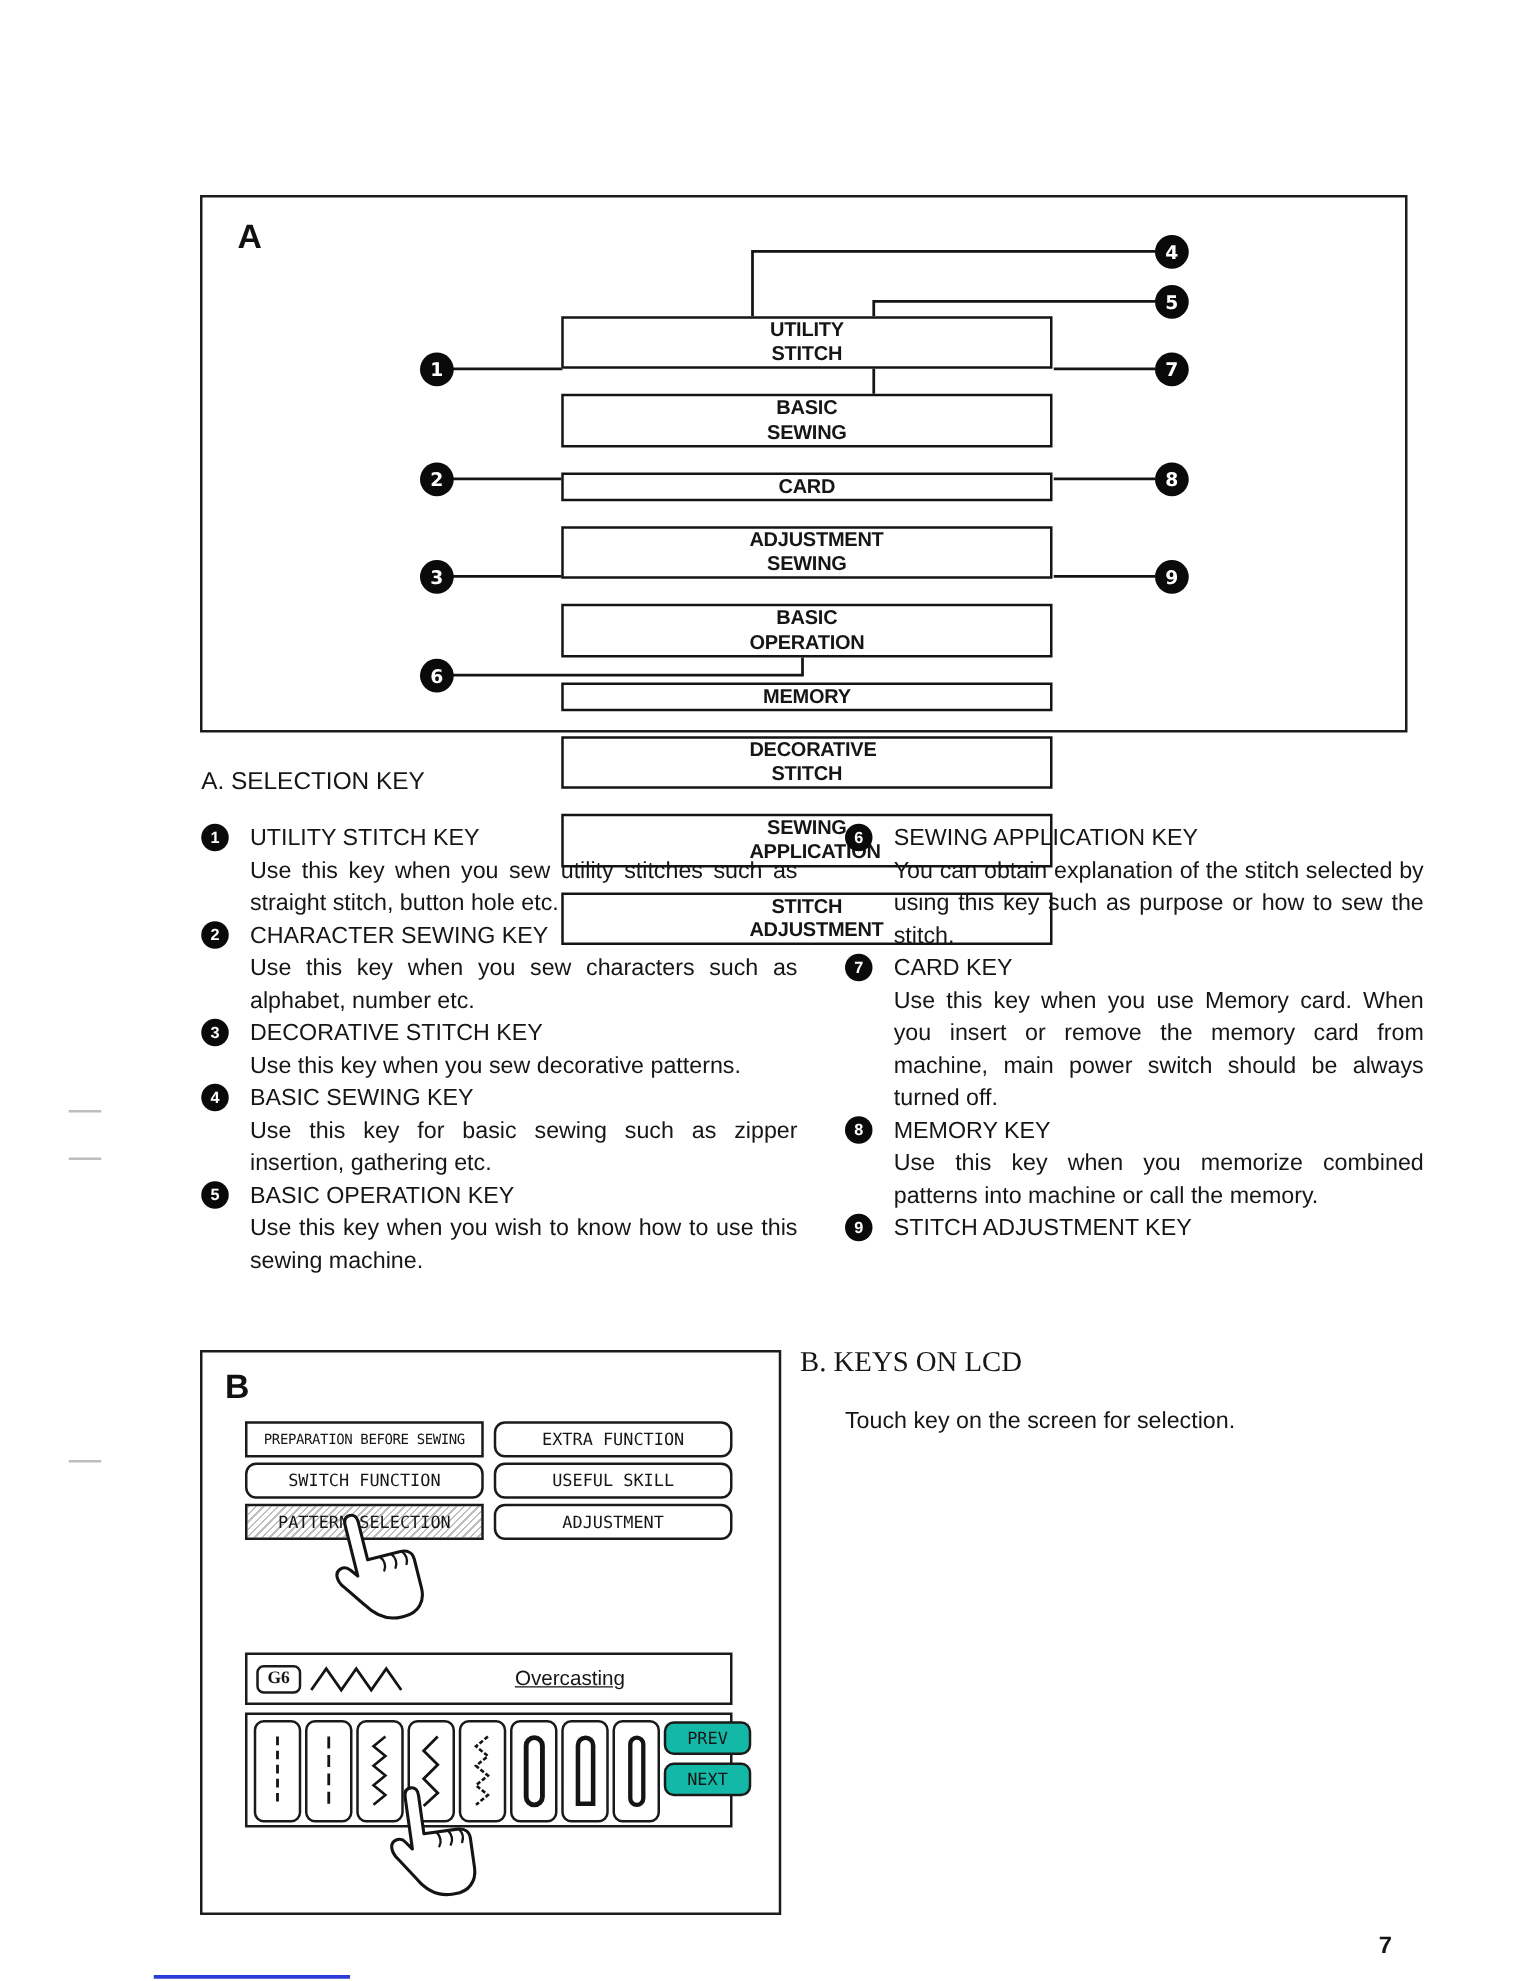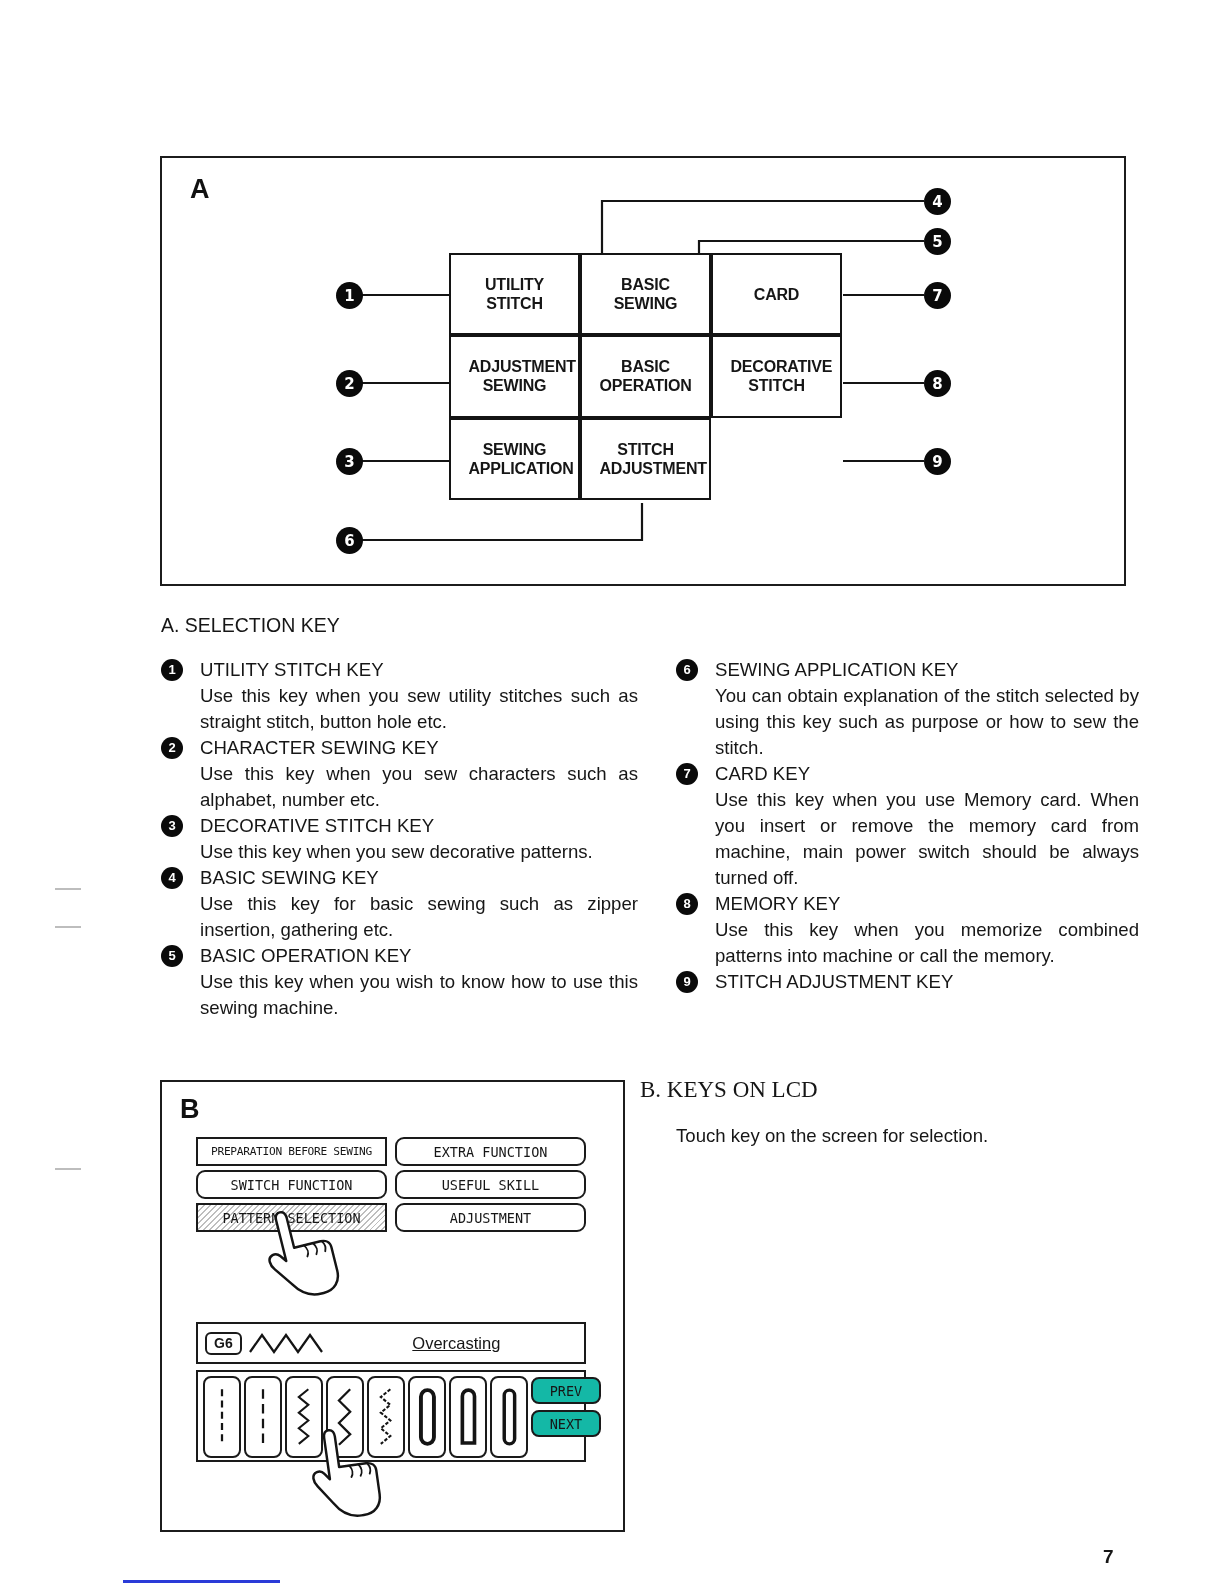--- a/index.html
+++ b/index.html
@@ -12,22 +12,22 @@
   
   .panelA {
     position:absolute; left:160px; top:156px; width:966px; height:430px;
     border:2.5px solid #1c1c1c; box-sizing:border-box;
   }
   .panel-label { position:absolute; font-size:27px; font-weight:bold; color:#111; }
   .panelA .panel-label { left:28px; top:16px; }
 
   .kgrid {
     position:absolute; left:287px; top:95px; width:393px; height:247px;
-    display:grid; grid-template-columns:repeat(3,1fr); grid-template-rows:repeat(3,1fr);
-    gap:0;
+    display:grid; grid-template-columns:repeat(1,1fr); grid-template-rows:repeat(3,1fr);
+    gap:20px;
   }
   .kcell {
     border:2.5px solid #141414; box-sizing:border-box; background:#fff;
     display:flex; align-items:center; justify-content:center; text-align:center;
     font-weight:bold; font-size:16px; line-height:1.2; letter-spacing:-0.2px;
   }
   .kcell span { display:inline-block; max-width:92px; }
 
   .co {
     position:absolute; width:27px; height:27px; border-radius:50%;
@@ -66,21 +66,21 @@
   .small-text { font-size:11.2px; letter-spacing:-0.3px; }
   .hatched { background-image:repeating-linear-gradient(135deg, rgba(40,40,40,0.30) 0 1.4px, transparent 1.4px 4.2px); }
 
   .stitchbar {
     position:absolute; left:34px; top:240px; width:390px; height:42px;
     border:2.2px solid #1a1a1a; box-sizing:border-box; background:#fff;
     display:flex; align-items:center; padding:0 7px;
   }
   .gbadge {
     border:2px solid #1a1a1a; border-radius:6px; padding:1px 7px 2px;
-    font-family:Liberation Sans, sans-serif; font-weight:bold; font-size:14px;
+    font-family:Liberation Serif, serif; font-weight:bold; font-size:14px;
   }
   .zz-preview { margin-left:6px; }
   .stitchname { flex:1; text-align:center; font-size:16.5px;text-decoration:underline; }
 
   .stitchrow {
     position:absolute; left:34px; top:288px; width:390px; height:92px;
     border:2.2px solid #1a1a1a; box-sizing:border-box; background:#fff;
     display:flex; gap:3px; padding:4px 5px;
   }
   .sbtn {
@@ -138,20 +138,23 @@
       <div class="kcell">
           <span>CARD</span>
         </div>
       <div class="kcell">
           <span>ADJUSTMENT SEWING</span>
         </div>
       <div class="kcell">
           <span>BASIC OPERATION</span>
         </div>
       <div class="kcell">
+          <span>MEMORY</span>
+        </div>
+      <div class="kcell">
           <span>DECORATIVE STITCH</span>
         </div>
       <div class="kcell">
           <span>SEWING APPLICATION</span>
         </div>
       <div class="kcell">
           <span>STITCH ADJUSTMENT</span>
         </div>
     </div>
 

